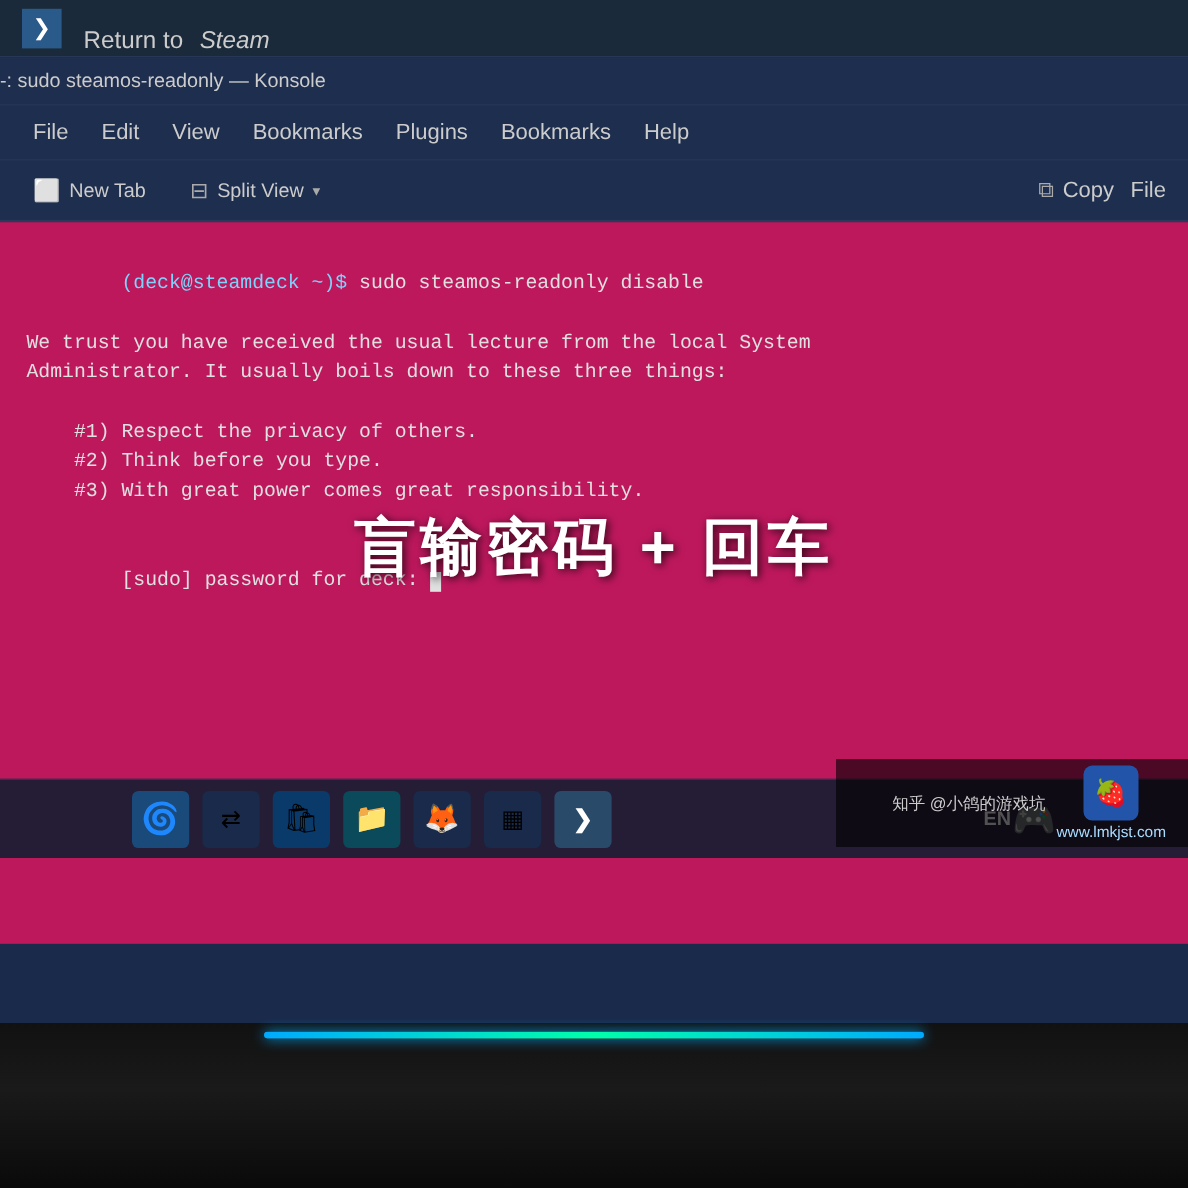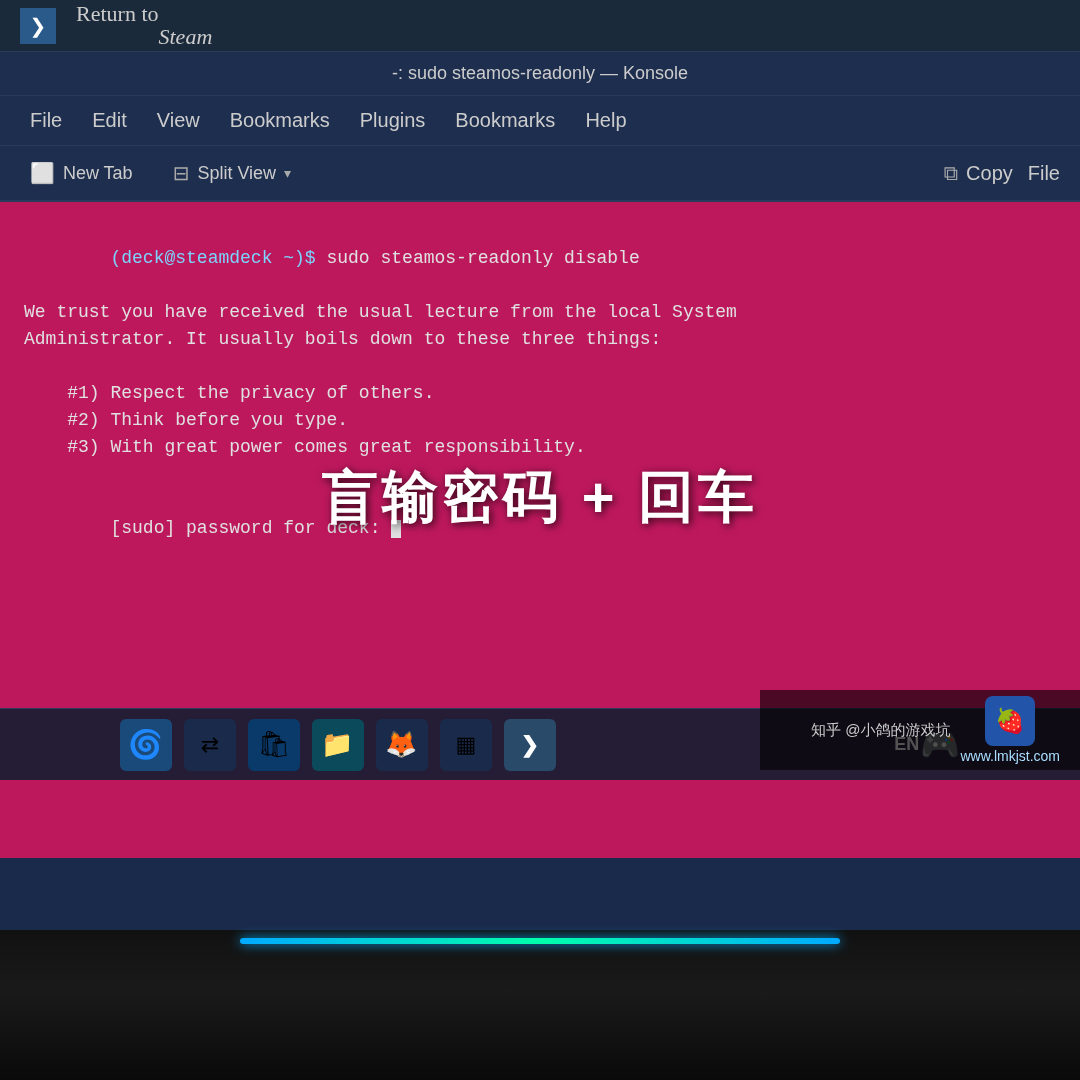--- a/index.html
+++ b/index.html
@@ -52,22 +52,22 @@
       height: 36px;
       background: #2a5a8a;
       display: flex;
       align-items: center;
       justify-content: center;
       cursor: pointer;
     }
 
     .steam-topbar-left {
       display: flex;
-      align-items: flex-start;
-      font-family: Liberation Serif, serif;
+      align-items: flex-end;
+      gap: 15px;
     }
 
     .return-to-text {
       color: #ccc;
       font-size: 22px;
       font-weight: 400;
     }
 
     .steam-text {
       color: #ccc;
@@ -80,21 +80,20 @@
     
     .konsole-titlebar {
       position: absolute;
       top: 52px;
       left: 0;
       width: 100%;
       height: 44px;
       background: #1e2e4e;
       display: flex;
       align-items: center;
-      justify-content: center;
       border-bottom: 1px solid #2a3a5a;
     }
 
     .konsole-title {
       color: #ccc;
       font-size: 18px;
     }
 
     
     .konsole-menubar {

